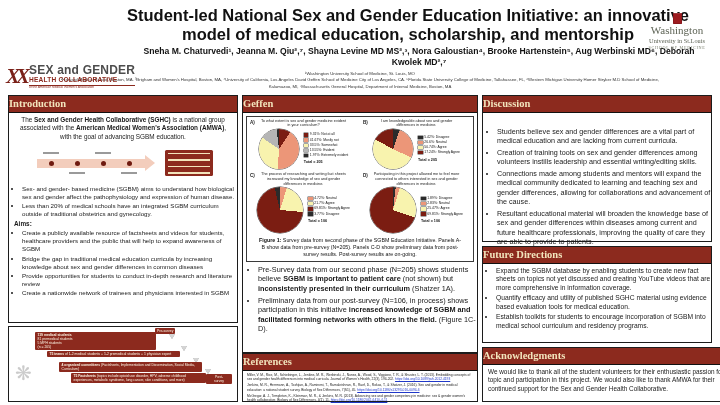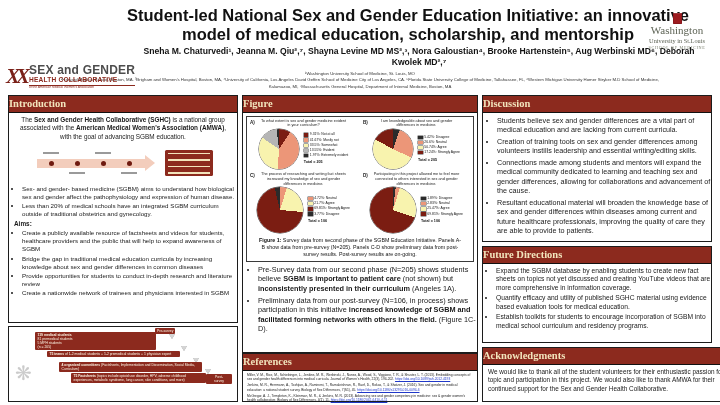--- a/index.html
+++ b/index.html
@@ -82,21 +82,21 @@
   .caption{font-size:5.3px;text-align:center;padding:2.5px 12px;line-height:1.35;color:#111;}
   .res-list{font-size:7.3px;line-height:1.3;margin:3px 0;padding-left:15px;}
   .res-list li{margin-bottom:2.5px;}
 
   
   .refs{padding:2px 4px;}
   .ref{font-size:3.3px;line-height:1.35;margin-bottom:1.6px;color:#222;}
   .ref .url{color:#2038c8;text-decoration:underline;}
 
   
-  .disc-list{font-size:7.2px;line-height:1.32;margin:3px 0;padding-left:14px;}
+  .disc-list{font-size:7.2px;line-height:1.32;margin:14px 0;padding-left:14px;}
   .disc-list li{margin-bottom:2px;}
   .fut-list{font-size:6.7px;line-height:1.3;margin:3px 0;padding-left:13px;}
   .fut-list li{margin-bottom:1.5px;}
   .ack-text{font-size:6.4px;line-height:1.35;padding:3px 5px;}
 </style>
 </head>
 <body>
 
 <div class="poster">
 
@@ -173,21 +173,21 @@
       <div class="flow-box" style="left:50px;top:35px;width:138px;"><span></span><b>4 organized committees</b><span> (Factsheets, Implementation and Dissemination, Social Media, Curriculum)</span></div>
       <div class="down-arrow" style="left:196px;top:42px;"></div>
       <div class="flow-box" style="left:62px;top:46px;width:130px;"><span></span><b>75 Factsheets</b><span> (topics include opioid use disorder, HPV, adverse childhood experiences, metabolic syndrome, lung cancer, skin conditions, and more)</span></div>
       <div class="chip" style="left:197px;top:47px;width:22px;white-space:pre-line;">Post-
 survey</div>
       <div class="starburst">❋</div>
     </div>
   </div>
 
   <div class="box" style="left:242px;top:95px;width:236px;height:258px;">
-    <div class="sec-h">Figure</div>
+    <div class="sec-h">Geffen</div>
 
     <div class="figure">
       <div class="panel-grid">
         <div class="panel">
           <span class="panel-letter">A)</span>
           <div class="panel-title">To what extent is sex and gender medicine evident in your curriculum?</div>
           <div class="panel-body">
             <div class="pie pie-sm" style="background: conic-gradient(rgb(123, 29, 18) 0%, rgb(123, 29, 18) 9.31%, rgb(236, 150, 120) 9.31%, rgb(236, 150, 120) 50.98%, rgb(248, 243, 174) 50.98%, rgb(248, 243, 174) 84.48%, rgb(181, 181, 181) 84.48%, rgb(181, 181, 181) 98.03%, rgb(43, 43, 43) 98.03%, rgb(43, 43, 43) 100%);"></div>
             <div class="legend">
               <div>
@@ -298,21 +298,21 @@
                 </div>
               <div class="total">Total = 106</div>
             </div>
           </div>
         </div>
       </div>
       <div class="caption"><span></span><b>Figure 1:</b><span> Survey data from second phase of the SGBM Education Initiative. Panels A-B show data from pre-survey (N=205). Panels C-D show preliminary data from post-survey results. Post-survey results are on-going.</span></div>
     </div>
 
     <ul class="res-list">
-        <li><span>Pre-Survey data from our second phase (N=205) shows students believe </span><b>SGBM is important to patient care</b><span> (not shown) but </span><b>inconsistently presented in their curriculum</b><span> (Angeles 1A).</span></li>
+        <li><span>Pre-Survey data from our second phase (N=205) shows students believe </span><b>SGBM is important to patient care</b><span> (not shown) but </span><b>inconsistently presented in their curriculum</b><span> (Shatzer 1A).</span></li>
         <li><span>Preliminary data from our post-survey (N=106, in process) shows participation in this initiative </span><b>increased knowledge of SGBM and facilitated forming networks with others in the field.</b><span> (Figure 1C-D).</span></li>
       </ul>
   </div>
 
   <div class="box" style="left:242px;top:353px;width:236px;height:49px;">
     <div class="sec-h">References</div>
     <div class="refs">
         <div class="ref"><span>Miller, V. M., Rice, M., Schiebinger, L., Jenkins, M. R., Werbinski, J., Nunez, A., Wood, S., Viggiano, T. R., &amp; Shuster, L. T. (2013). Embedding concepts of sex and gender health differences into medical curricula. Journal of Women's Health, 22(3), 194-202. </span><span class="url">https://doi.org/10.1089/jwh.2012.4193</span></div>
         <div class="ref"><span>Jenkins, M. R., Herrmann, A., Tashjian, A., Ramineni, T., Ramakrishnan, R., Raef, D., Rokas, T., &amp; Shatzer, J. (2016). Sex and gender in medical education: a national student survey. Biology of Sex Differences, 7(S1), 45. </span><span class="url">https://doi.org/10.1186/s13293-016-0094-6</span></div>
         <div class="ref"><span>McGregor, A. J., Templeton, K., Kleinman, M. R., &amp; Jenkins, M. R. (2013). Advancing sex and gender competency in medicine: sex &amp; gender women's health collaborative. Biology of Sex Differences, 4(1), 11. </span><span class="url">https://doi.org/10.1186/2042-6410-4-11</span></div>

